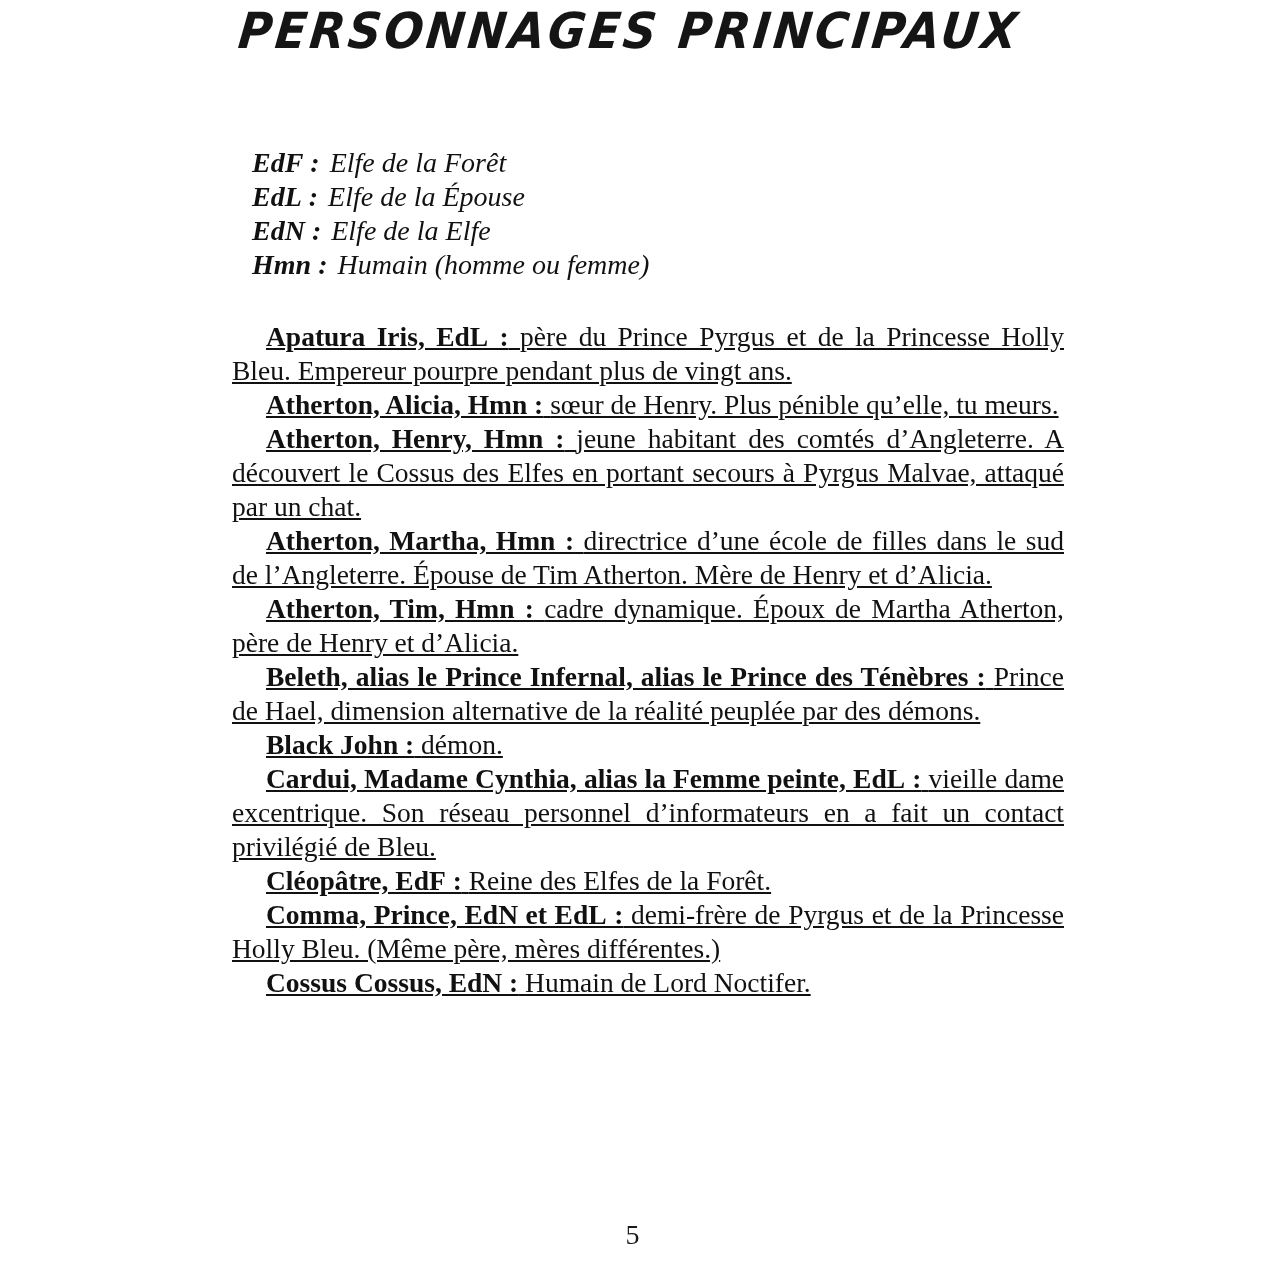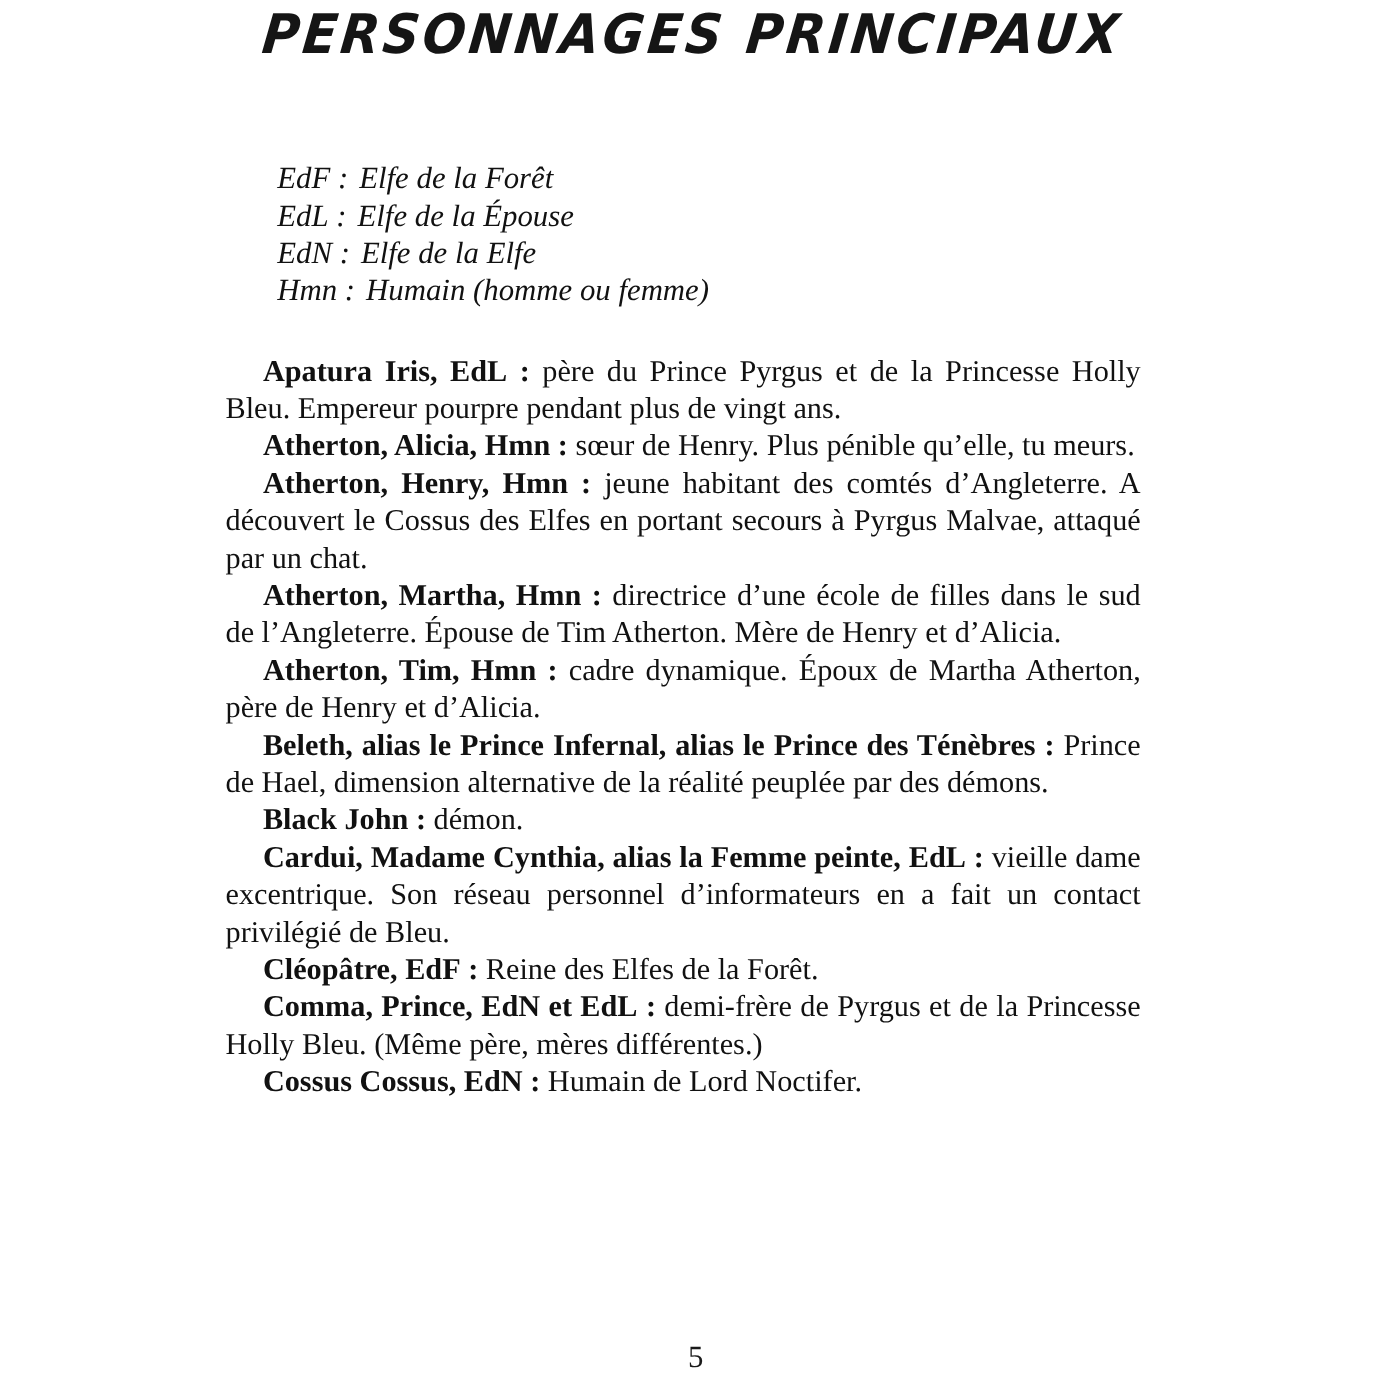--- a/index.html
+++ b/index.html
@@ -30,29 +30,30 @@
     white-space: nowrap;
   }
   .legend {
     position: absolute;
     left: 252px; top: 146px;
     font-size: 28px;
     line-height: 34px;
   }
   .legend-row { white-space: nowrap; }
   .legend-abbr {
-    font-weight: normal;
+    font-weight: bold;
     font-style: italic;
     margin-right: 10px;
   }
   .legend-desc { font-style: italic; }
   .entries {
     position: absolute;
-    left: 205px; top: 320px;
+    left: 232px; top: 320px;
     width: 832px;
+    text-decoration: underline;
   }
   .entry {
     margin: 0;
     font-size: 27.5px;
     line-height: 34px;
     text-align: justify;
     text-indent: 34px;
   }
   .entry .lead { font-weight: bold; }
   .pagenum {

